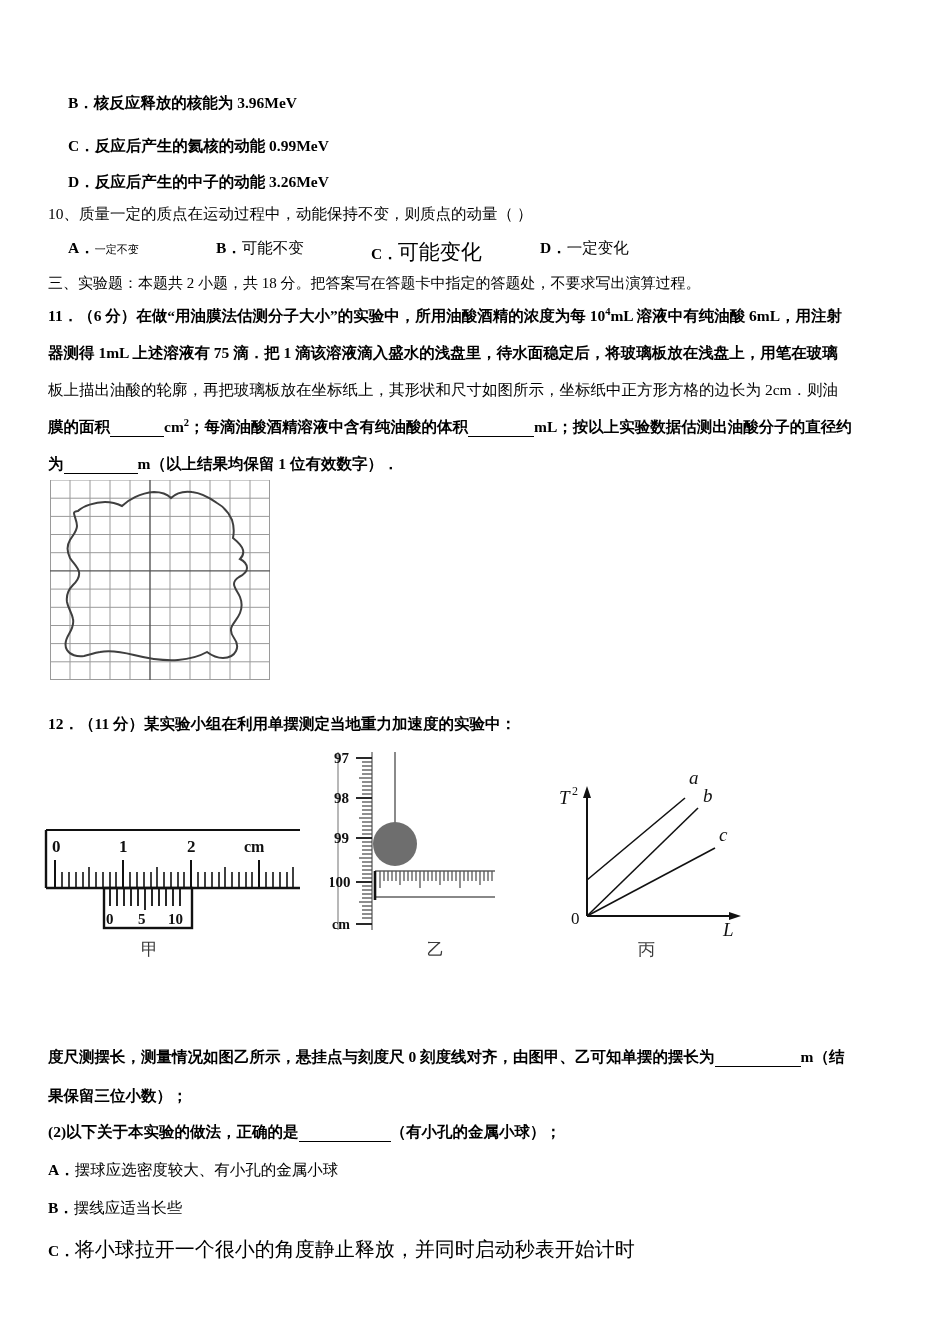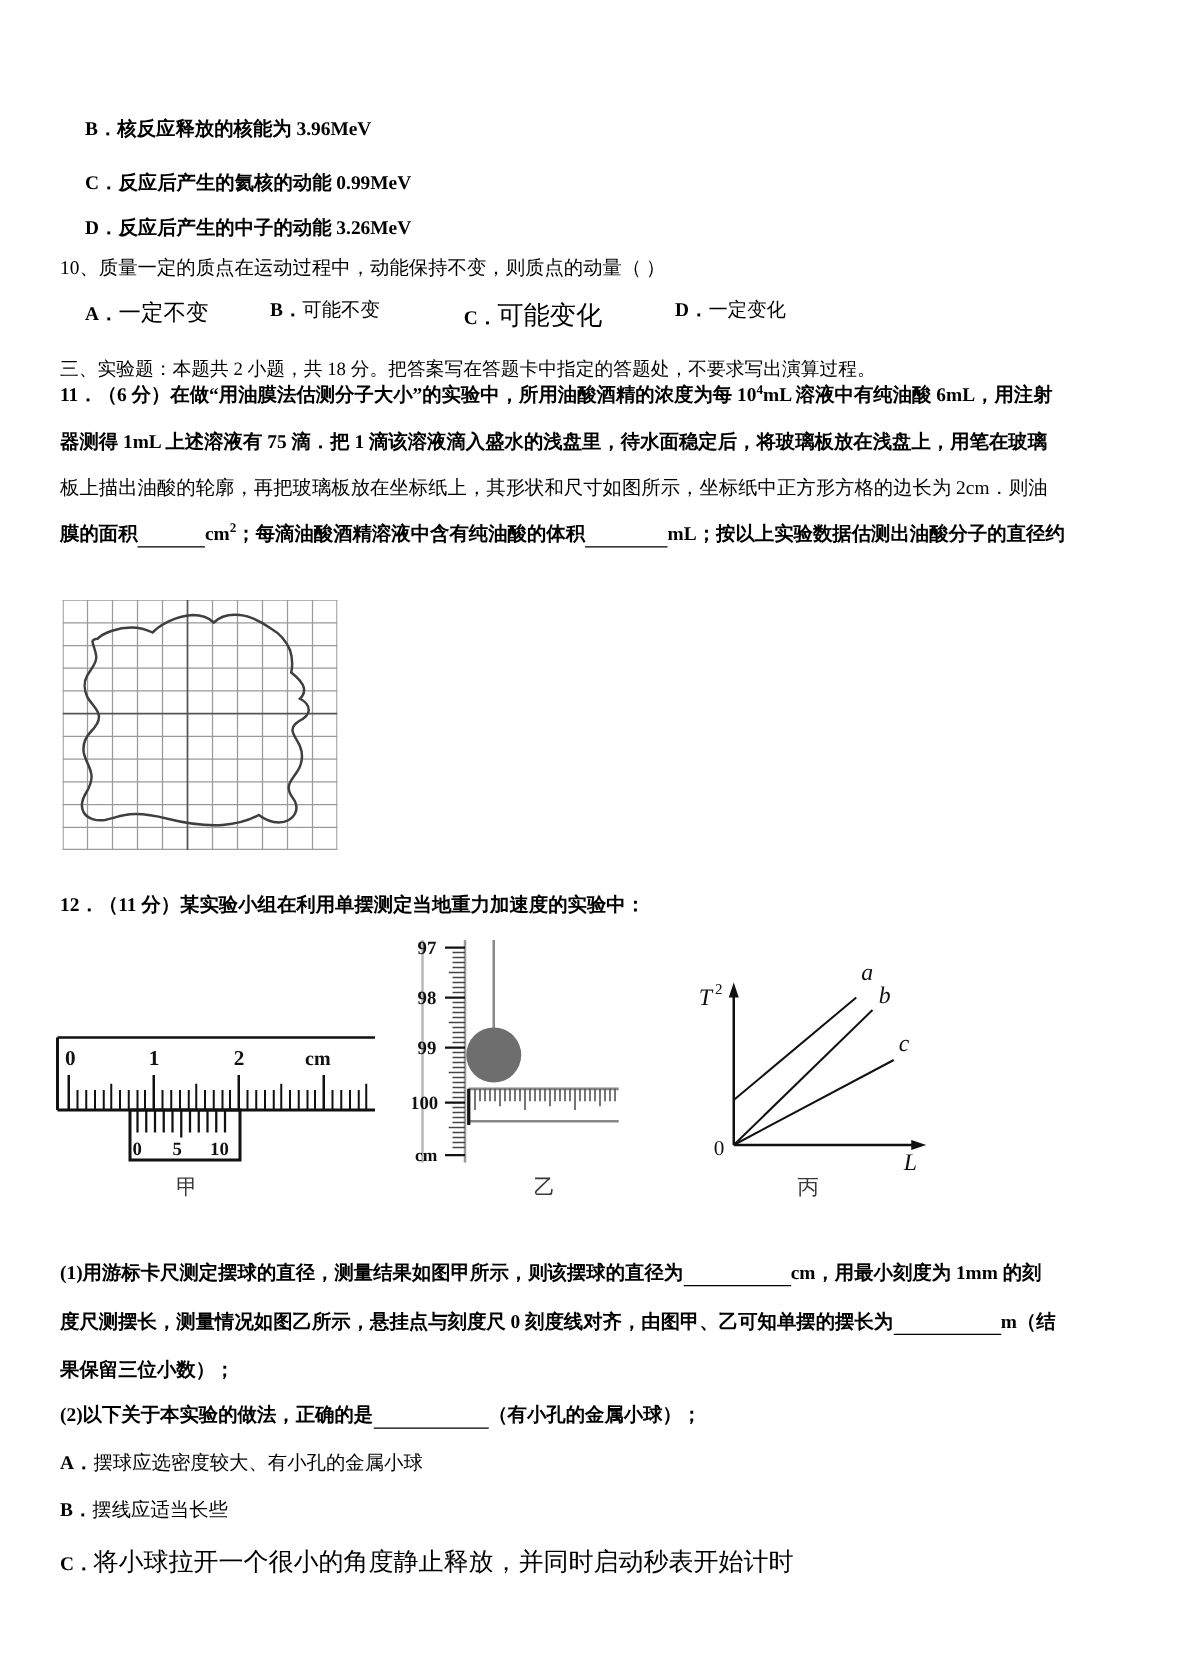--- a/index.html
+++ b/index.html
@@ -70,46 +70,49 @@
   <div class="abs" style="left:68px; top:136px;">
     <span class="opt">C．</span><span class="opt">反应后产生的氦核的动能 0.99MeV</span>
   </div>
   <div class="abs" style="left:68px; top:172px;">
     <span class="opt">D．</span><span class="opt">反应后产生的中子的动能 3.26MeV</span>
   </div>
 
   <div class="abs" style="left:48px; top:204px; font-weight:normal;">10、质量一定的质点在运动过程中，动能保持不变，则质点的动量（   ）</div>
 
   <div class="abs" style="left:68px; top:238px;">
-    <span class="opt">A．</span><span style="font-size:18px;">一定不变</span>
+    <span class="opt">A．</span><span style="font-size:11px;">一定不变</span>
   </div>
   <div class="abs" style="left:216px; top:238px;">
     <span class="opt">B．</span><span style="font-size:15.5px;">可能不变</span>
   </div>
   <div class="abs" style="left:371px; top:238px;">
     <span class="opt">C．</span><span style="font-size:21px;">可能变化</span>
   </div>
   <div class="abs" style="left:540px; top:238px;text-align:right;">
     <span class="opt">D．</span><span style="font-size:15.5px;">一定变化</span>
   </div>
 
-  <div class="abs" style="left:48px; top:286px; font-size:15px;">三、实验题：本题共 2 小题，共 18 分。把答案写在答题卡中指定的答题处，不要求写出演算过程。</div>
+  <div class="abs" style="left:48px; top:274px; font-size:15px;">三、实验题：本题共 2 小题，共 18 分。把答案写在答题卡中指定的答题处，不要求写出演算过程。</div>
 
   <div class="abs" style="left:48px; top:306px; font-weight:bold;">
     <span>11．</span><span>（6 分）</span><span>在做“用油膜法估测分子大小”的实验中，所用油酸酒精的浓度为每 10</span><span class="sup">4</span><span>mL 溶液中有纯油酸 6mL，用注射</span>
   </div>
 
   <div class="abs" style="left:48px; top:343px; font-weight:bold;">器测得 1mL 上述溶液有 75 滴．把 1 滴该溶液滴入盛水的浅盘里，待水面稳定后，将玻璃板放在浅盘上，用笔在玻璃</div>
 
   <div class="abs" style="left:48px; top:380px; font-weight:normal;">板上描出油酸的轮廓，再把玻璃板放在坐标纸上，其形状和尺寸如图所示，坐标纸中正方形方格的边长为 2cm．则油</div>
 
   <div class="abs" style="left:48px; top:417px; font-weight:bold;">
     <span>膜的面积</span><span class="blank" style="width:54px;">&nbsp;</span><span>cm</span><span class="sup">2</span><span>；每滴油酸酒精溶液中含有纯油酸的体积</span><span class="blank" style="width:66px;">&nbsp;</span><span>mL；按以上实验数据估测出油酸分子的直径约</span>
   </div>
 
+  <div class="abs" style="left:48px; top:454px; font-weight:bold;">
+    <span>为</span><span class="blank" style="width:74px;">&nbsp;</span><span>m（以上结果均保留 1 位有效数字）．</span>
+  </div>
 
   <div id="oilfilm-figure">
     <svg width="220" height="200" viewBox="0 0 220 200">
       <g stroke="#9a9a9a" stroke-width="1">
         <line x1="0" y1="0" x2="220" y2="0"></line>
         <line x1="0" y1="18.2" x2="220" y2="18.2"></line>
         <line x1="0" y1="36.4" x2="220" y2="36.4"></line>
         <line x1="0" y1="54.5" x2="220" y2="54.5"></line>
         <line x1="0" y1="72.7" x2="220" y2="72.7"></line>
         <line x1="0" y1="109.1" x2="220" y2="109.1"></line>
@@ -368,23 +371,20 @@
       <text x="17" y="39" font-family="Liberation Serif, serif" font-size="12" fill="#111">2</text>
       <text x="168" y="180" font-family="Liberation Serif, serif" font-style="italic" font-size="19" fill="#111">L</text>
       <text x="16" y="168" font-family="Liberation Serif, serif" font-size="17" fill="#111">0</text>
       <text x="134" y="28" font-family="Liberation Serif, serif" font-style="italic" font-size="19" fill="#111">a</text>
       <text x="148" y="46" font-family="Liberation Serif, serif" font-style="italic" font-size="19" fill="#111">b</text>
       <text x="164" y="85" font-family="Liberation Serif, serif" font-style="italic" font-size="19" fill="#111">c</text>
     </svg>
     <div class="fig-caption" style="left:638px; top:190px;">丙</div>
   </div>
 
-  <div class="abs" style="left:48px; top:1008px; font-weight:bold;">
-    <span>(1)用游标卡尺测定摆球的直径，测量结果如图甲所示，则该摆球的直径为</span><span class="blank" style="width:86px;">&nbsp;</span><span>cm，用最小刻度为 1mm 的刻</span>
-  </div>
   <div class="abs" style="left:48px; top:1047px; font-weight:bold;">
     <span>度尺测摆长，测量情况如图乙所示，悬挂点与刻度尺 0 刻度线对齐，由图甲、乙可知单摆的摆长为</span><span class="blank" style="width:86px;">&nbsp;</span><span>m（结</span>
   </div>
   <div class="abs" style="left:48px; top:1086px; font-weight:bold;">果保留三位小数）；</div>
 
   <div class="abs" style="left:48px; top:1122px; font-weight:bold;">
     <span>(2)以下关于本实验的做法，正确的是</span><span class="blank" style="width:92px;">&nbsp;</span><span>（有小孔的金属小球）；</span>
   </div>
 
   <div class="abs" style="left:48px; top:1160px;">

